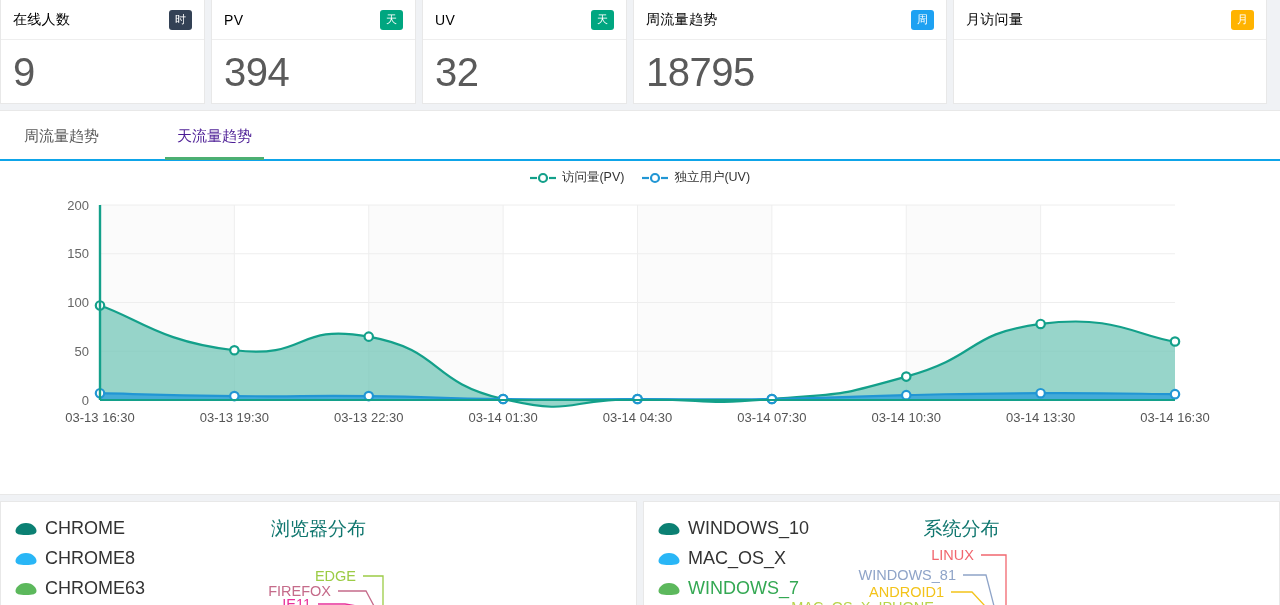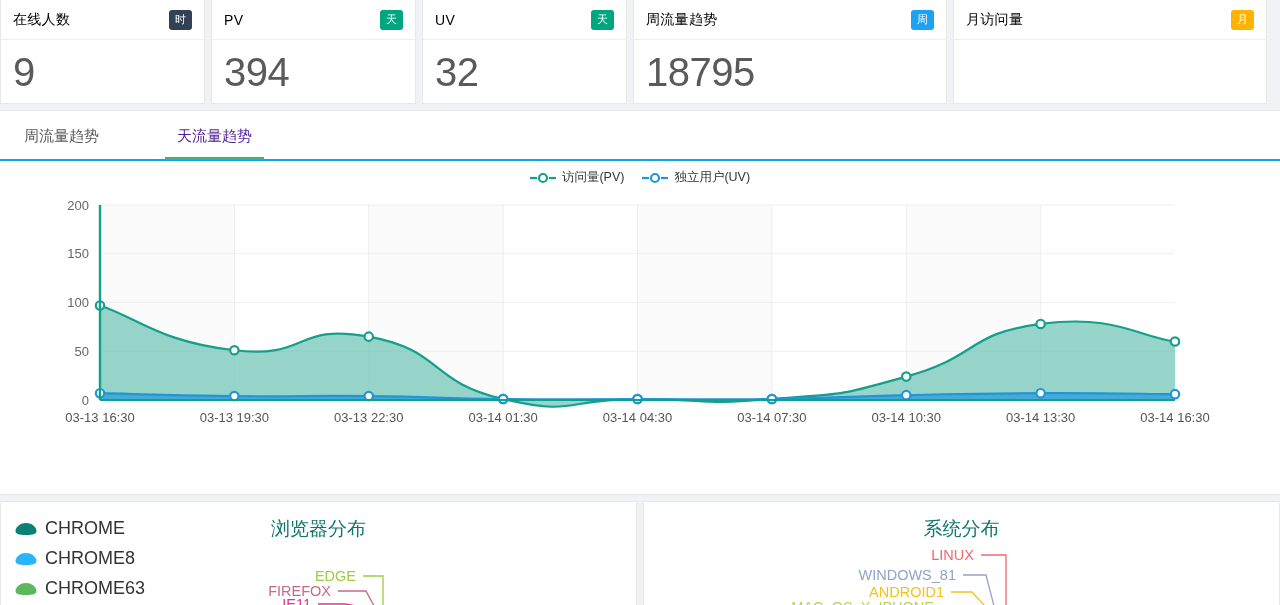--- a/index.html
+++ b/index.html
@@ -343,20 +343,40 @@
       <path d="M362 74 L382 74 L382 104" stroke="#9ccc45" stroke-width="1.3" fill="none"></path>
       <text x="330" y="94" text-anchor="end" font-size="14.5" fill="#c56b8a" font-family="Liberation Sans, sans-serif">FIREFOX</text>
       <path d="M337 89 L365 89 L373 104" stroke="#c56b8a" stroke-width="1.3" fill="none"></path>
       <text x="310" y="107" text-anchor="end" font-size="14.5" fill="#e8309a" font-family="Liberation Sans, sans-serif">IE11</text>
       <path d="M317 102 L344 102 L356 104" stroke="#e8309a" stroke-width="1.3" fill="none"></path>
     </svg>
   </div>
 
   <div class="pie-card">
     <div class="pie-title">系统分布</div>
+    <div class="pie-legend">
+      <div class="pie-legend-item">
+        <svg class="sym" viewBox="0 0 22 14">
+            <path d="M11 1 C4 1 0.5 6 0.5 9 C0.5 12 4 13 11 13 C18 13 21.5 12 21.5 9 C21.5 6 18 1 11 1 Z" fill="#0b8073"></path>
+          </svg>
+        <span>WINDOWS_10</span>
+      </div>
+      <div class="pie-legend-item">
+        <svg class="sym" viewBox="0 0 22 14">
+            <path d="M11 1 C4 1 0.5 6 0.5 9 C0.5 12 4 13 11 13 C18 13 21.5 12 21.5 9 C21.5 6 18 1 11 1 Z" fill="#29b6f6"></path>
+          </svg>
+        <span>MAC_OS_X</span>
+      </div>
+      <div class="pie-legend-item">
+        <svg class="sym" viewBox="0 0 22 14">
+            <path d="M11 1 C4 1 0.5 6 0.5 9 C0.5 12 4 13 11 13 C18 13 21.5 12 21.5 9 C21.5 6 18 1 11 1 Z" fill="#5cb85c"></path>
+          </svg>
+        <span id="os-legend-3" style="color: rgb(52, 168, 83);">WINDOWS_7</span>
+      </div>
+    </div>
     <svg class="pie-labels" viewBox="0 0 637 104">
       <text x="330" y="58" text-anchor="end" font-size="14.5" fill="#f1676f" font-family="Liberation Sans, sans-serif">LINUX</text>
       <path d="M337 53 L362 53 L362 104" stroke="#f1676f" stroke-width="1.3" fill="none"></path>
       <text x="312" y="78" text-anchor="end" font-size="14.5" fill="#8fa4c8" font-family="Liberation Sans, sans-serif">WINDOWS_81</text>
       <path d="M319 73 L342 73 L350 104" stroke="#8fa4c8" stroke-width="1.3" fill="none"></path>
       <text x="300" y="95" text-anchor="end" font-size="14.5" fill="#f3c31a" font-family="Liberation Sans, sans-serif">ANDROID1</text>
       <path d="M307 90 L328 90 L341 104" stroke="#f3c31a" stroke-width="1.3" fill="none"></path>
       <text x="290" y="110" text-anchor="end" font-size="14.5" fill="#b7d44a" font-family="Liberation Sans, sans-serif">MAC_OS_X_IPHONE</text>
     </svg>
   </div>

